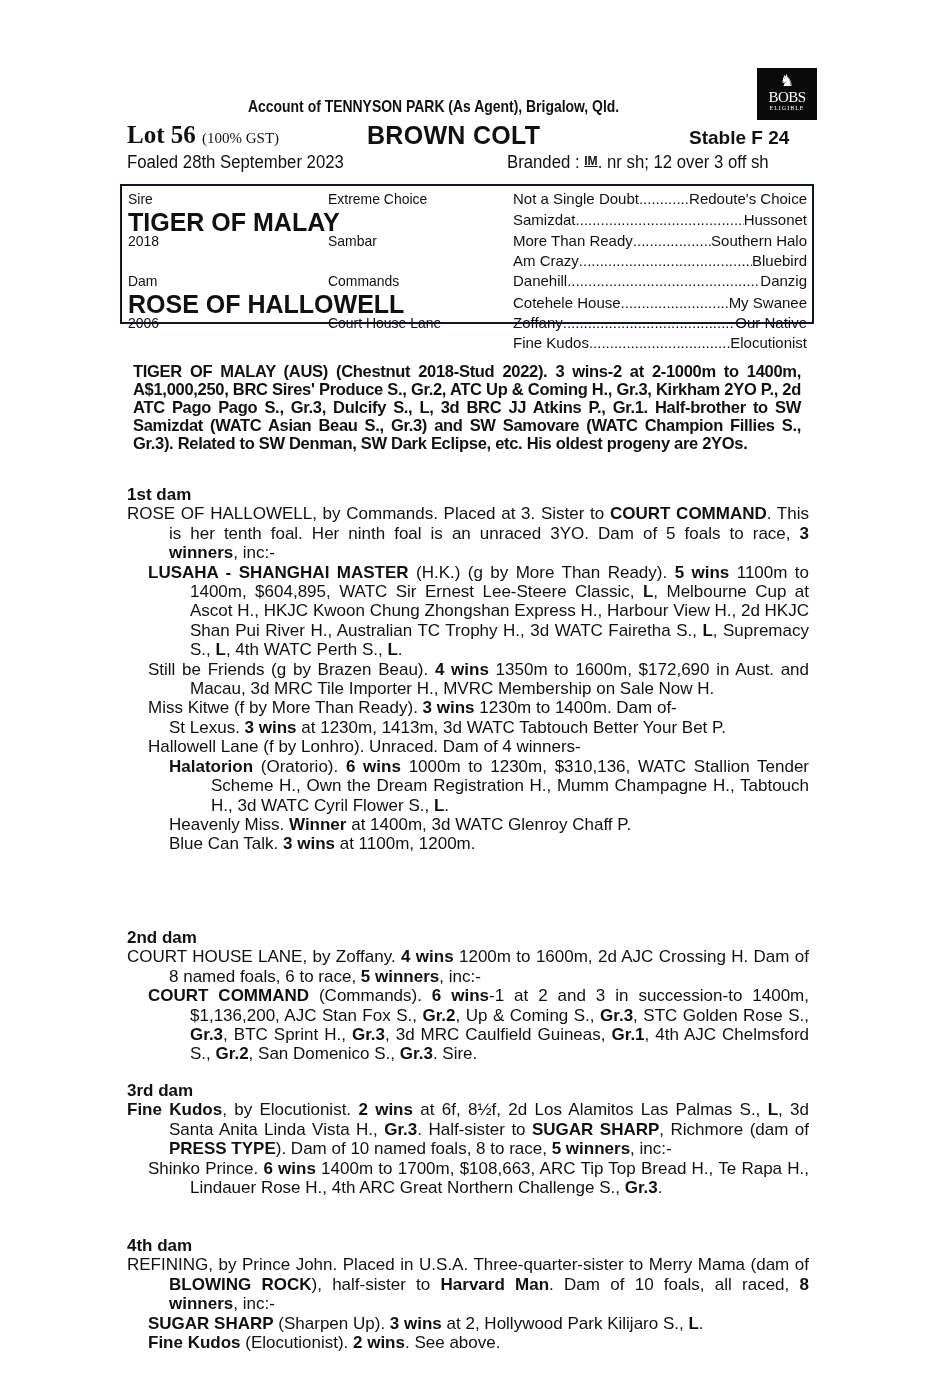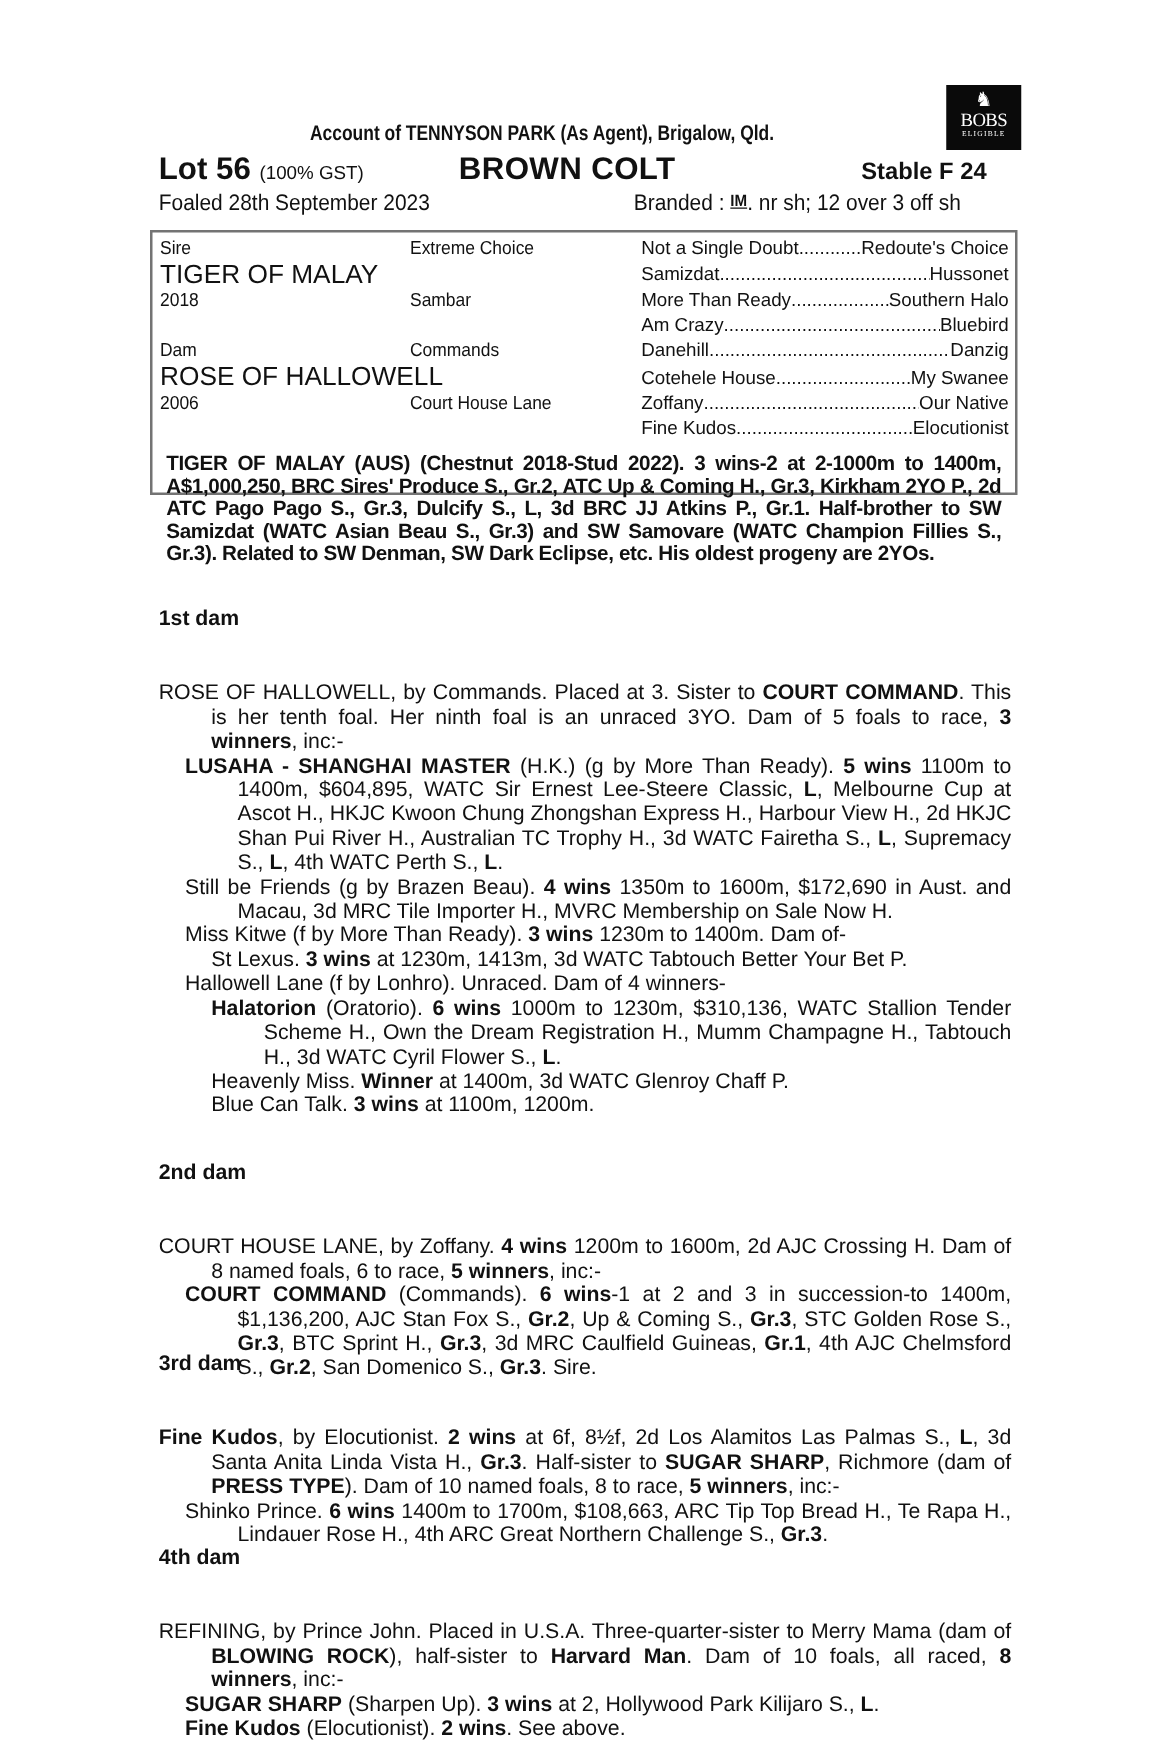--- a/index.html
+++ b/index.html
@@ -4,40 +4,40 @@
 <style>
   html, body { margin:0; padding:0; background:#fff; }
   body { width:938px; height:1400px; position:relative; overflow:hidden; color:#111;
          font-family:"Liberation Sans", sans-serif; }
   .abs { position:absolute; }
   #logo { left:757px; top:68px; width:60px; height:52px; background:#0a0a0a; color:#fff; text-align:center; }
   #logo .horse { font-size:16px; line-height:18px; margin-top:4px; }
   #logo .bobs { font-family:"Liberation Serif", serif; font-size:15px; line-height:14px; letter-spacing:-0.5px; }
   #logo .elig { font-family:"Liberation Serif", serif; font-size:6px; letter-spacing:1px; line-height:8px; }
   #account { left:248px; top:97px; font-size:17px; font-weight:bold; transform:scaleX(0.82); transform-origin:left top; white-space:nowrap; }
-  #lot { left:127px; top:121px; font-size:25px; font-weight:900; white-space:nowrap; }
+  #lot { left:127px; top:121px; font-size:25px; font-weight:900; white-space:nowrap;font-family:Liberation Serif, serif; }
   #lot small { font-size:15px; font-weight:normal; }
   #sex { left:367px; top:121px; font-size:25px; font-weight:900; letter-spacing:0.3px; }
   #stable { left:689px; top:127px; font-size:19px; font-weight:900; }
   #foaled { left:127px; top:152px; font-size:18px; transform:scaleX(0.93); transform-origin:left top; white-space:nowrap; }
   #brand { left:507px; top:152px; font-size:18px; white-space:nowrap; transform:scaleX(0.93); transform-origin:left top; }
   .brandmark { display:inline-block; font-weight:bold; font-size:13px; text-decoration:underline; vertical-align:top; margin-top:1px; }
 
-  #pedigree { left:120px; top:184px; width:694px; height:212px; border:2px solid #737373; box-sizing:border-box; }
+  #pedigree { left:120px; top:184px; width:694px; height:140px; border:2px solid #0f172a; box-sizing:border-box; }
   .ped { position:absolute; font-size:15px; white-space:nowrap; transform:scaleX(0.93); transform-origin:left top; }
-  .ped.big { font-size:21px; font-weight:400; transform:none; }
+  .ped.big { font-size:25px; font-weight:700; transform:none; }
   .g3 { position:absolute; left:391px; width:294px; font-size:15px; display:flex; white-space:nowrap; overflow:hidden; }
   .g3 .dots { flex:1; overflow:hidden; }
   .g3 .dots::before { content:"........................................................................................"; letter-spacing:0px; }
   .g3 .r { text-align:center; }
 
   #sirepara { left:133px; top:362px; width:668px; font-size:16.5px; font-weight:900; line-height:18px; text-align:justify; letter-spacing:-0.3px; }
   .body { left:127px; width:682px; font-size:17px; line-height:19.4px; text-align:justify; }
   .hd { font-weight:900; font-size:17px; }
-  .p0 { padding-left:42px; text-indent:-42px;margin-top:40px; }
+  .p0 { padding-left:42px; text-indent:-42px; }
   .p1 { padding-left:63px; text-indent:-42px; margin-left:0; }
   .p2 { padding-left:84px; text-indent:-42px; }
   b { font-weight:900; }
 </style>
 </head>
 <body>
 
 <div id="logo" class="abs">
   <div class="horse">♞</div>
   <div class="bobs">BOBS</div>

